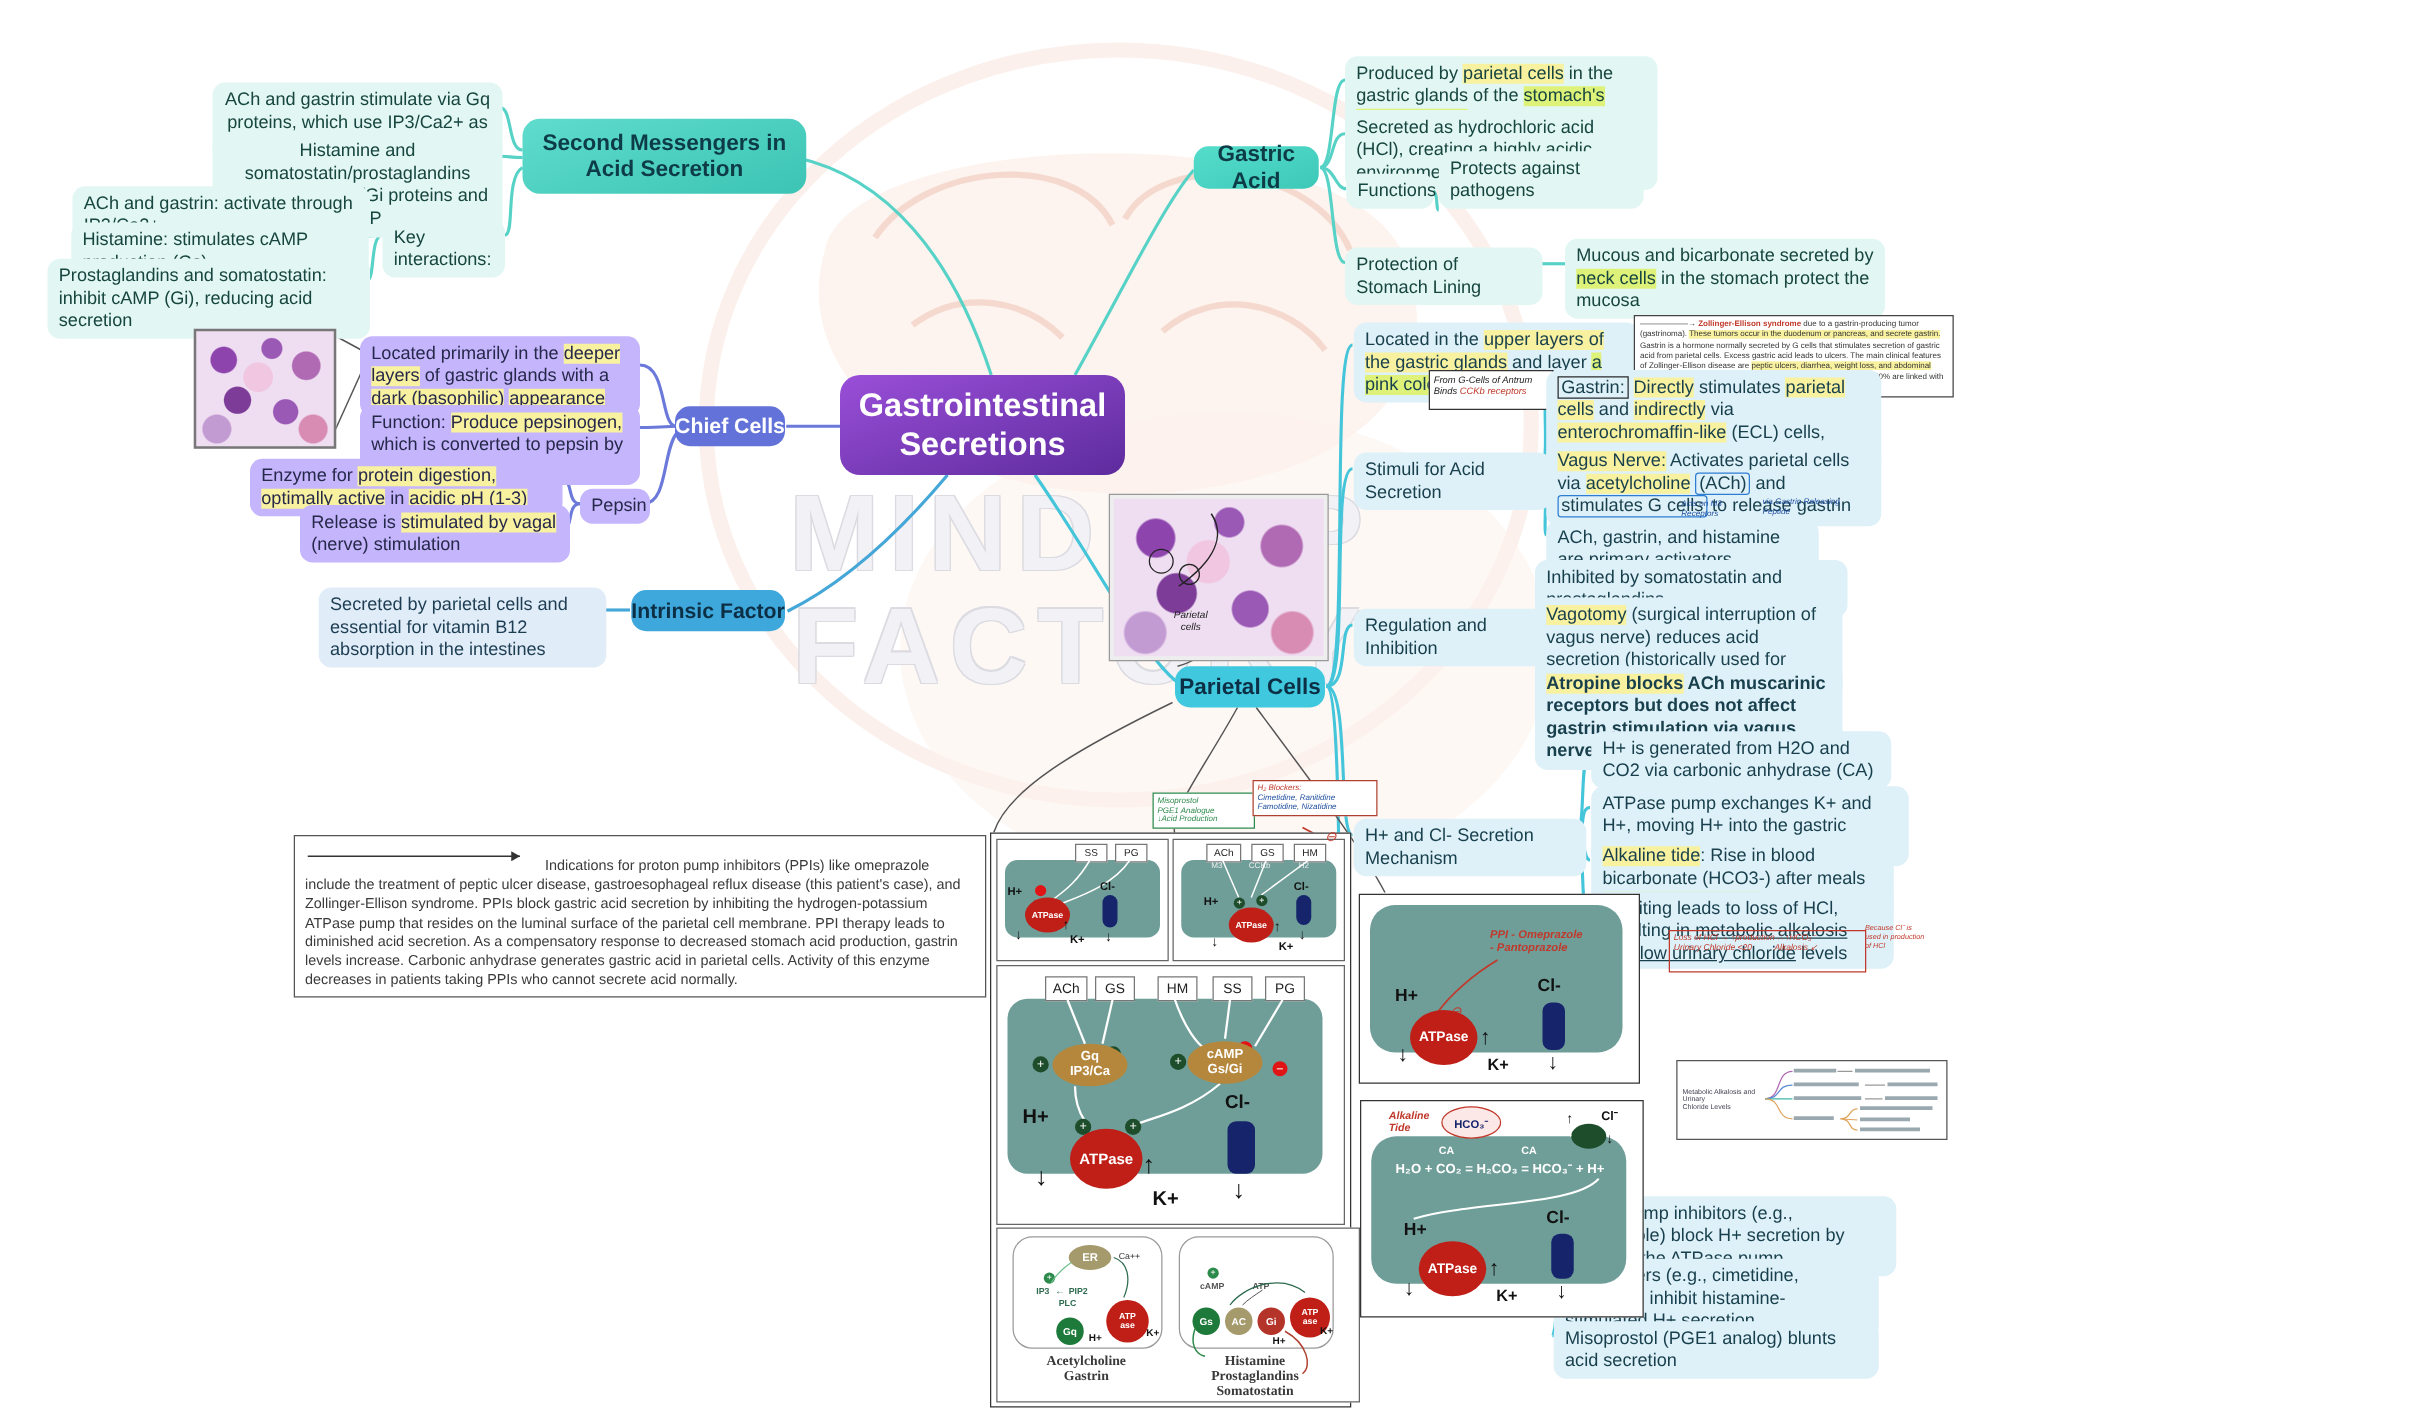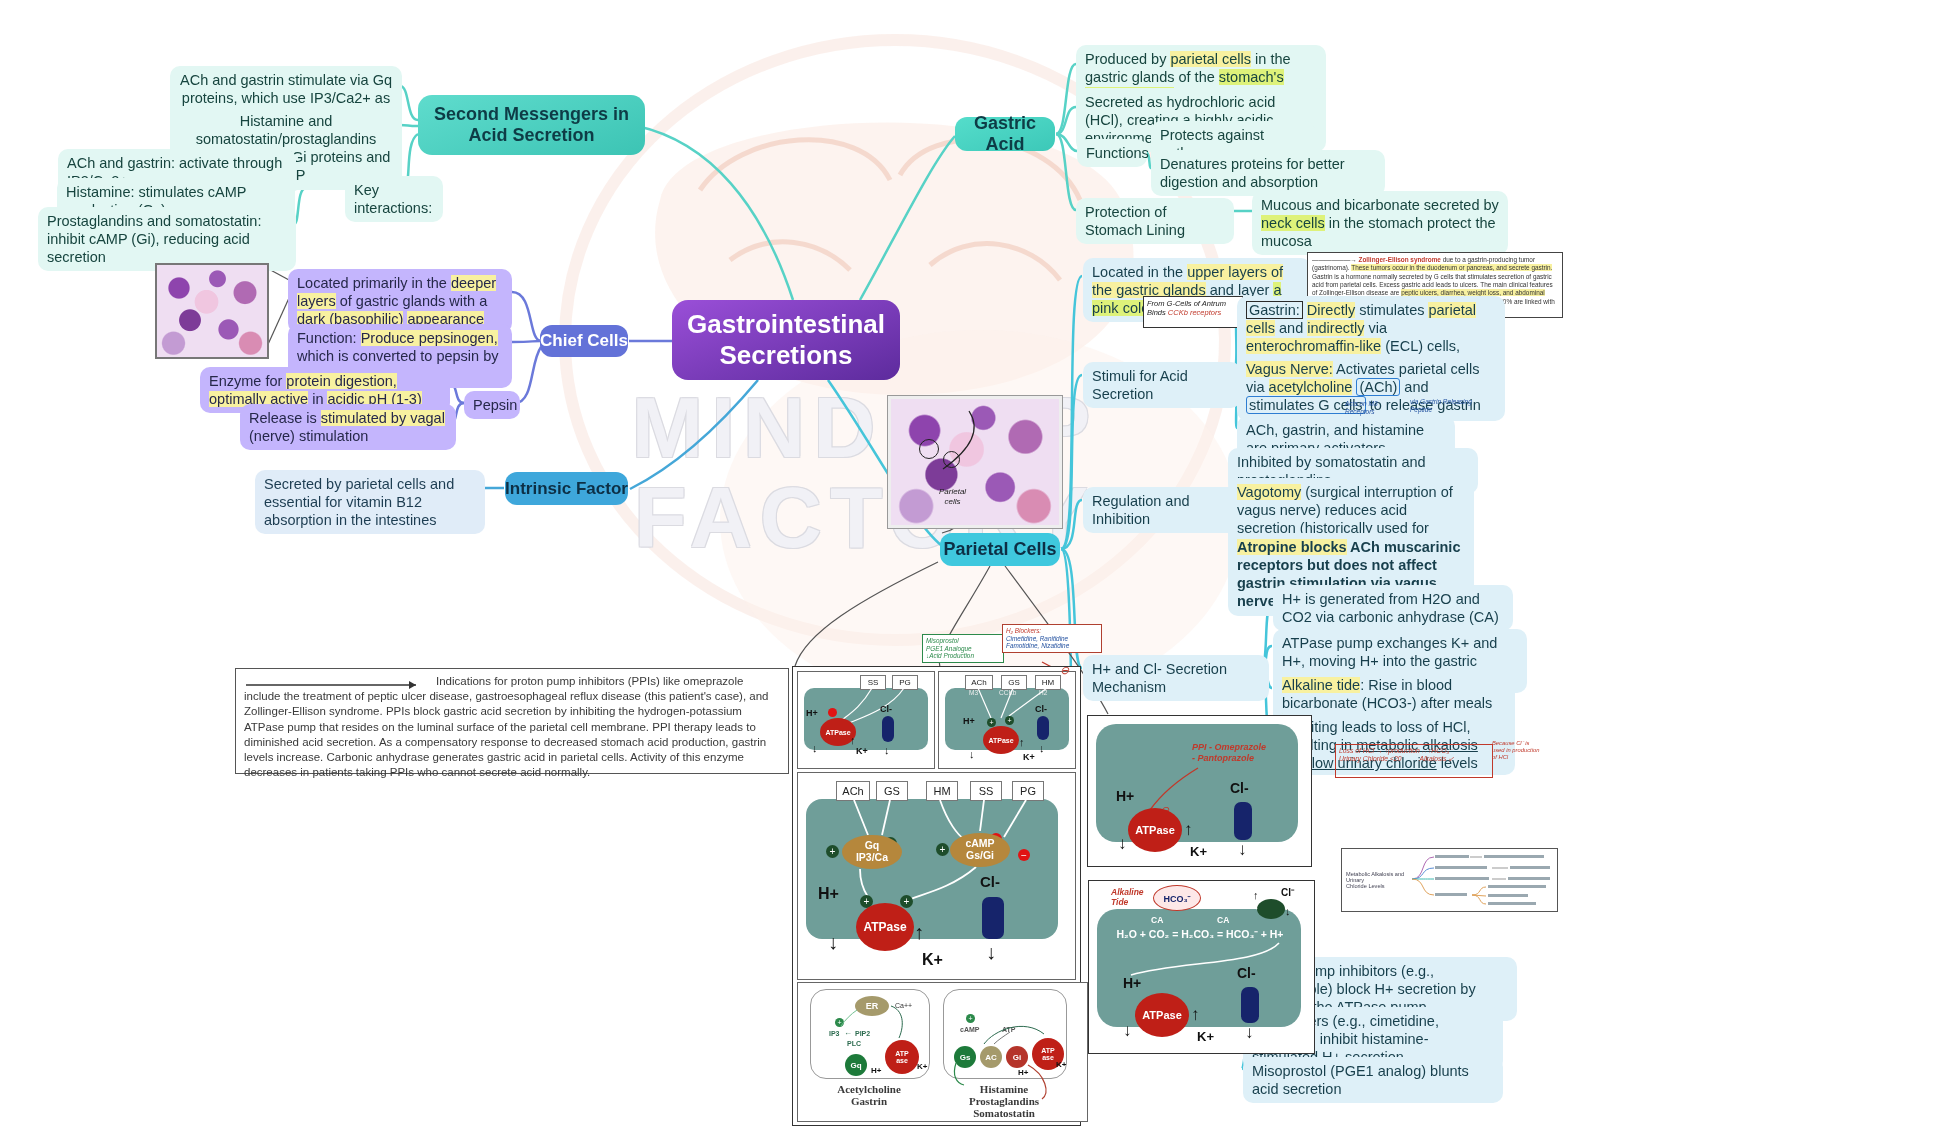--- a/index.html
+++ b/index.html
@@ -139,21 +139,21 @@
 </svg>
 
 <div class="node pre" style="left:672px;top:300px;width:228px;height:80px;font-size:26px;color:#fff;
      background:linear-gradient(160deg,#9a4fd8,#5d2b9d);border-radius:16px;">Gastrointestinal
 Secretions</div>
 
 <div class="node" style="left:418px;top:95px;width:215px;height:60px;font-size:18px;color:#0e3c46;
      background:linear-gradient(160deg,#5fdccd,#3cc4b4);border-radius:14px;padding:0 6px;">Second Messengers in Acid Secretion</div>
 <div class="bubble mint" style="left:170px;top:66px;width:214px;text-align:center;">ACh and gastrin stimulate via Gq proteins, which use IP3/Ca2+ as second messengers</div>
 <div class="bubble mint" style="left:170px;top:107px;width:214px;text-align:center;">Histamine and somatostatin/prostaglandins work through Gs/Gi proteins and cAMP</div>
-<div class="bubble mint" style="left:306px;top:176px;width:80px;margin-left:39px;">Key interactions:</div>
+<div class="bubble mint" style="left:306px;top:176px;width:80px;">Key interactions:</div>
 <div class="bubble mint" style="left:58px;top:149px;width:220px;">ACh and gastrin: activate through IP3/Ca2+</div>
 <div class="bubble mint" style="left:57px;top:178px;width:220px;">Histamine: stimulates cAMP production (Gs)</div>
 <div class="bubble mint" style="left:38px;top:207px;width:240px;">Prostaglandins and somatostatin: inhibit cAMP (Gi), reducing acid secretion</div>
 
 <div class="hist" style="left:155px;top:263px;width:110px;height:92px;"></div>
 <div class="bubble lav" style="left:288px;top:269px;width:206px;"><span>Located primarily in the </span><span class="hl-y">deeper layers</span><span> of gastric glands with a </span><span class="hl-y">dark (basophilic)</span><span> </span><span class="hl-y">appearance</span></div>
 <div class="bubble lav" style="left:288px;top:324px;width:206px;"><span>Function: </span><span class="hl-y">Produce pepsinogen,</span><span> which is converted to pepsin by stomach acid (H+)</span></div>
 <div class="node" style="left:540px;top:325px;width:88px;height:32px;font-size:17px;color:#fff;background:#6372d8;">Chief Cells</div>
 <div class="bubble lav" style="left:464px;top:391px;width:38px;">Pepsin</div>
 <div class="bubble lav" style="left:200px;top:367px;width:232px;"><span>Enzyme for </span><span class="hl-y">protein digestion,</span><span> </span><span class="hl-y">optimally active</span><span> in </span><span class="hl-y">acidic pH (1-3)</span></div>
@@ -161,21 +161,20 @@
 
 <div class="node" style="left:505px;top:472px;width:123px;height:33px;font-size:17px;color:#0d2f45;background:#3ea7db;">Intrinsic Factor</div>
 <div class="bubble sky" style="left:255px;top:470px;width:212px;background:#e0ecf8;color:#1d3d52;">Secreted by parietal cells and essential for vitamin B12 absorption in the intestines</div>
 
 <div class="node" style="left:955px;top:117px;width:100px;height:34px;font-size:18px;color:#0e3c46;
      background:linear-gradient(160deg,#55ddcb,#3cc8b8);">Gastric Acid</div>
 <div class="bubble mint" style="left:1076px;top:45px;width:232px;"><span>Produced by </span><span class="hl-y">parietal cells</span><span> in the gastric glands of the </span><span class="hl-g">stomach's mucosal layer</span></div>
 <div class="bubble mint" style="left:1076px;top:88px;width:232px;">Secreted as hydrochloric acid (HCl), creating a highly acidic environment (pH &lt;5, as low as 1)</div>
 <div class="bubble mint" style="left:1077px;top:139px;width:52px;">Functions</div>
 <div class="bubble mint" style="left:1151px;top:121px;width:146px;">Protects against pathogens</div>
-<div class="bubble mint" style="left:1151px;top:150px;width:216px;">Denatures proteins for better digestion and absorption</div>
 <div class="bubble mint" style="left:1076px;top:198px;width:140px;">Protection of Stomach Lining</div>
 <div class="bubble mint" style="left:1252px;top:191px;width:238px;"><span>Mucous and bicarbonate secreted by </span><span class="hl-g">neck cells</span><span> in the stomach protect the mucosa</span></div>
 
 <div class="hist" style="left:888px;top:396px;width:168px;height:126px;border:3px solid #eee;outline:1px solid #999;">
   <div style="position:absolute;left:28px;top:40px;width:18px;height:18px;border:1.5px solid #222;border-radius:50%;"></div>
   <div style="position:absolute;left:52px;top:52px;width:15px;height:15px;border:1.5px solid #222;border-radius:50%;"></div>
   <div class="hw hw-dark pre" style="position:absolute;left:48px;top:72px;font-size:8px;text-align:center;margin-top:16px;">Parietal
 cells</div>
   <svg width="168" height="126" style="position:absolute;left:0;top:0;">
         <path d="M52,70 C80,50 90,30 78,12" fill="none" stroke="#222" stroke-width="1.2"></path>
@@ -249,21 +248,21 @@
     </g>
   </svg>
 </div>
 
 <div class="bubble sky" style="left:1085px;top:1004px;width:148px;">Inhibitors and Medications</div>
 <div class="bubble sky" style="left:1243px;top:957px;width:256px;">Proton pump inhibitors (e.g., omeprazole) block H+ secretion by targeting the ATPase pump</div>
 <div class="bubble sky" style="left:1243px;top:1007px;width:242px;">H2 blockers (e.g., cimetidine, ranitidine) inhibit histamine-stimulated H+ secretion</div>
 <div class="bubble sky" style="left:1243px;top:1057px;width:242px;">Misoprostol (PGE1 analog) blunts acid secretion</div>
 
 <div class="notebox" style="left:235px;top:668px;width:536px;height:94px;border:1.5px solid #555;
-     font-size:11.5px;line-height:1.32;color:#3a3a3a;padding:5px 8px;">
+     font-size:11.5px;line-height:1.32;color:#3a3a3a;padding:17px 8px;">
   <svg width="180" height="12" style="position:absolute;left:10px;top:10px;">
         <line x1="0" y1="6" x2="170" y2="6" stroke="#333" stroke-width="1.3"></line>
         <path d="M170,6 l-7,-4 v8 z" fill="#333"></path>
       </svg>
   <div style="text-indent:192px;">Indications for proton pump inhibitors (PPIs) like omeprazole include the treatment of peptic ulcer disease, gastroesophageal reflux disease (this patient's case), and Zollinger-Ellison syndrome. PPIs block gastric acid secretion by inhibiting the hydrogen-potassium ATPase pump that resides on the luminal surface of the parietal cell membrane. PPI therapy leads to diminished acid secretion. As a compensatory response to decreased stomach acid production, gastrin levels increase. Carbonic anhydrase generates gastric acid in parietal cells. Activity of this enzyme decreases in patients taking PPIs who cannot secrete acid normally.</div>
 </div>
 
 <div class="panel" style="left:792px;top:666px;width:287px;height:458px;border-color:#333;"></div>
 
 <div class="notebox hw pre" style="left:922px;top:634px;width:74px;border:1.5px solid #2c8a4b;

